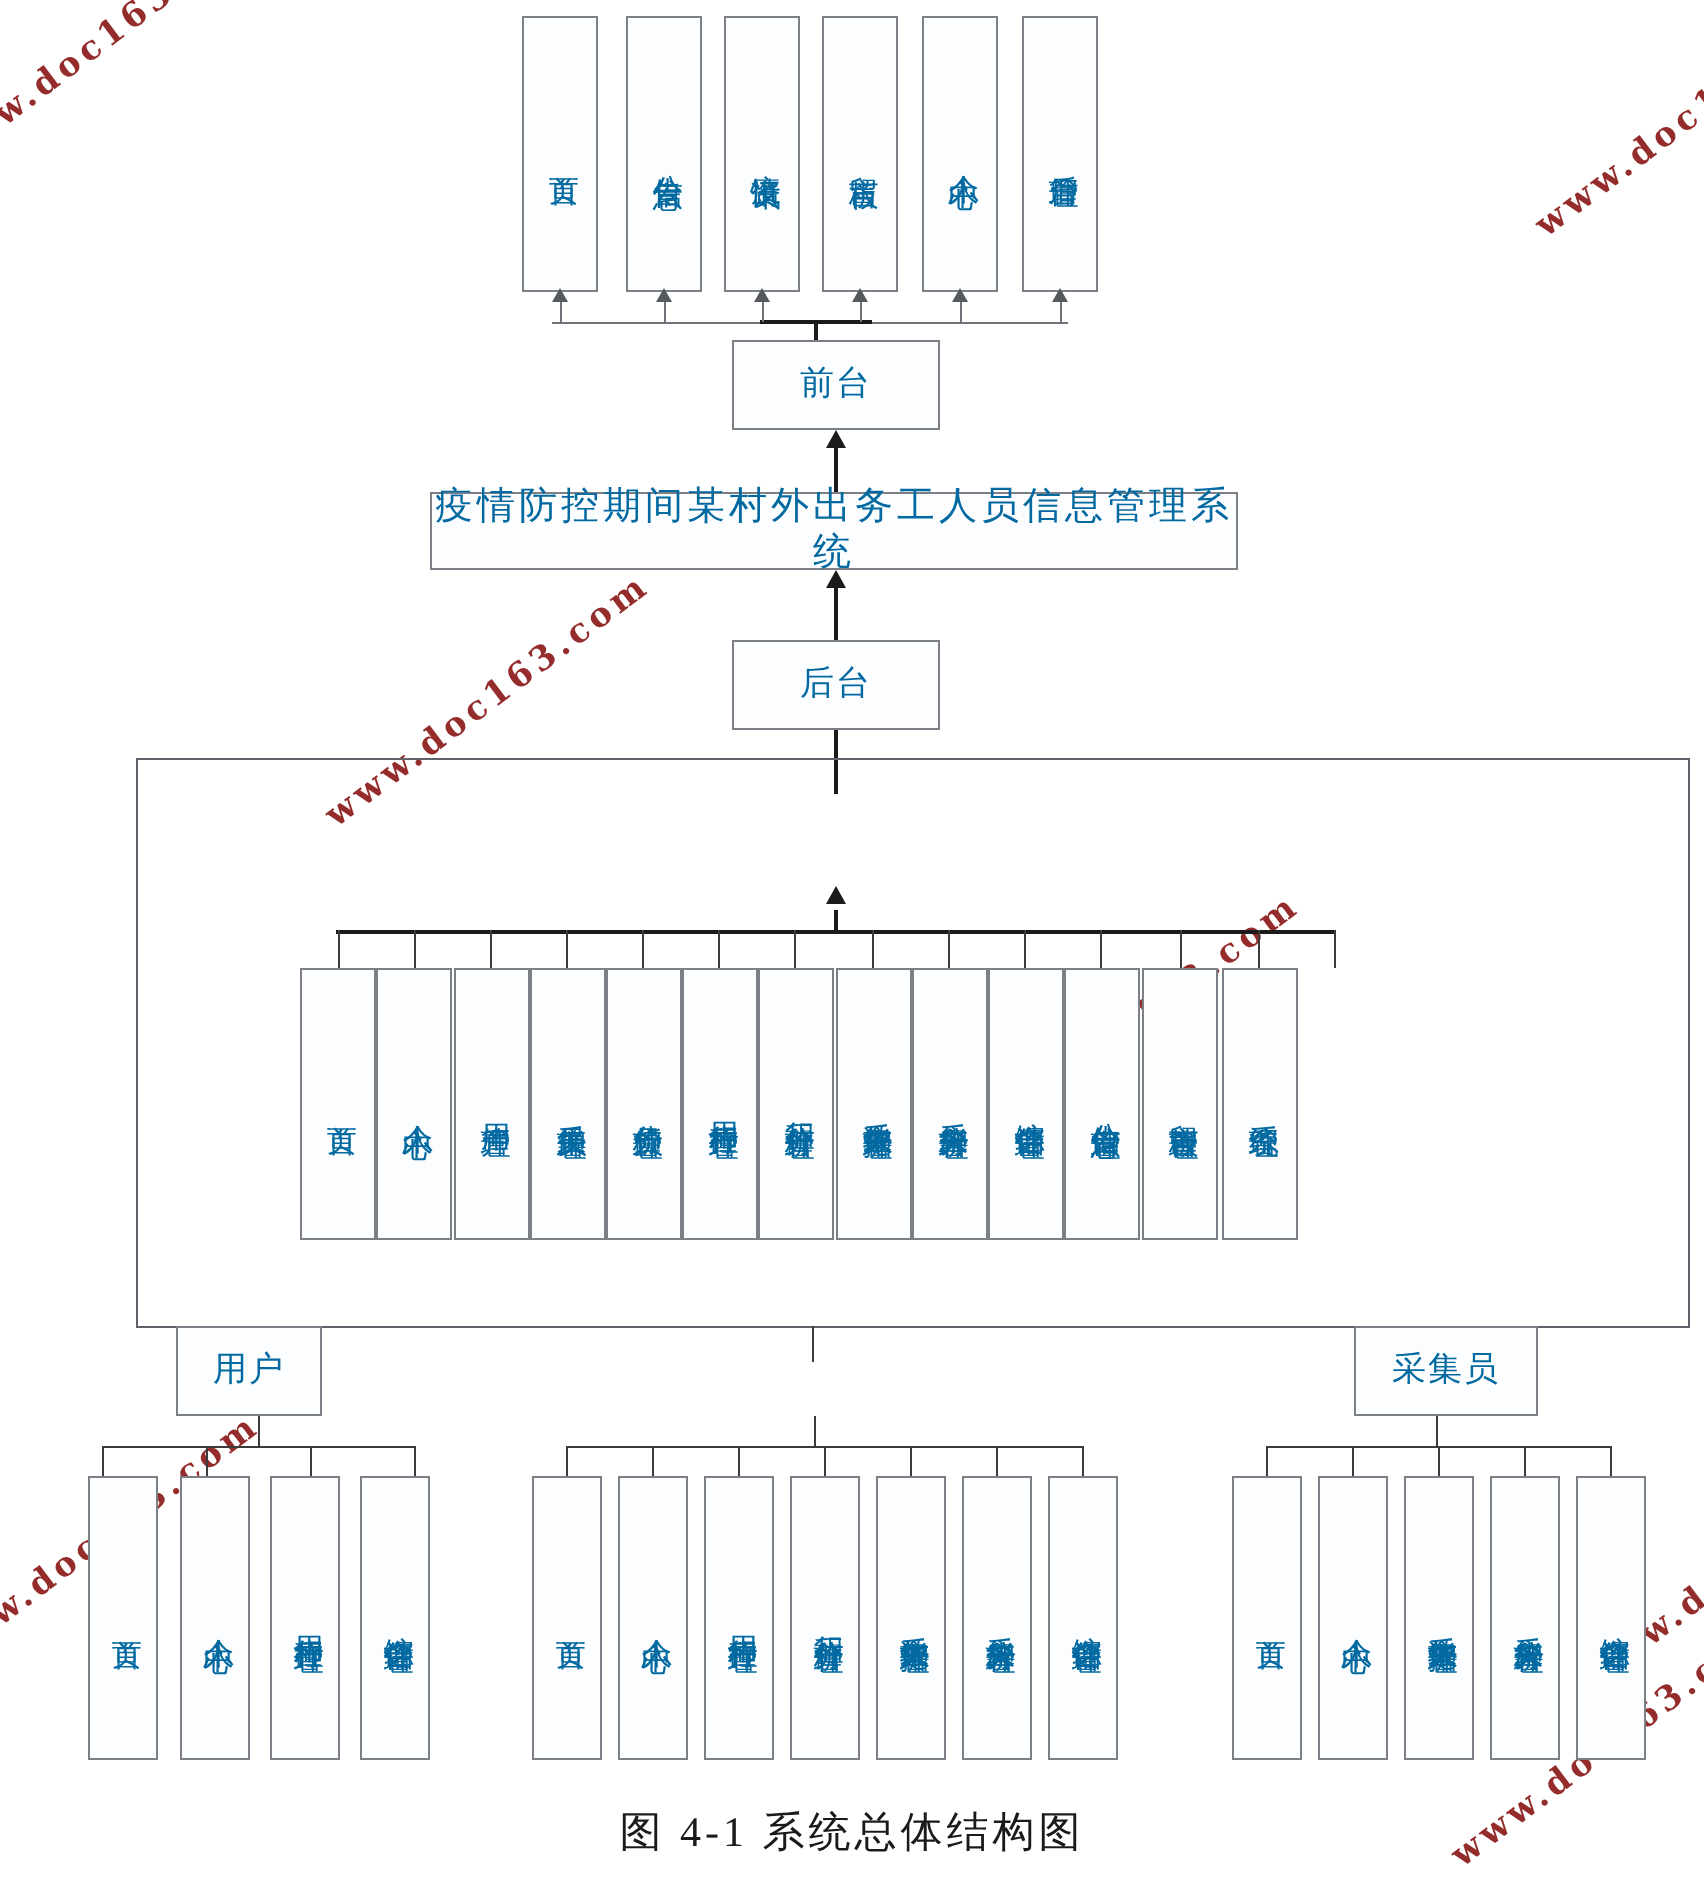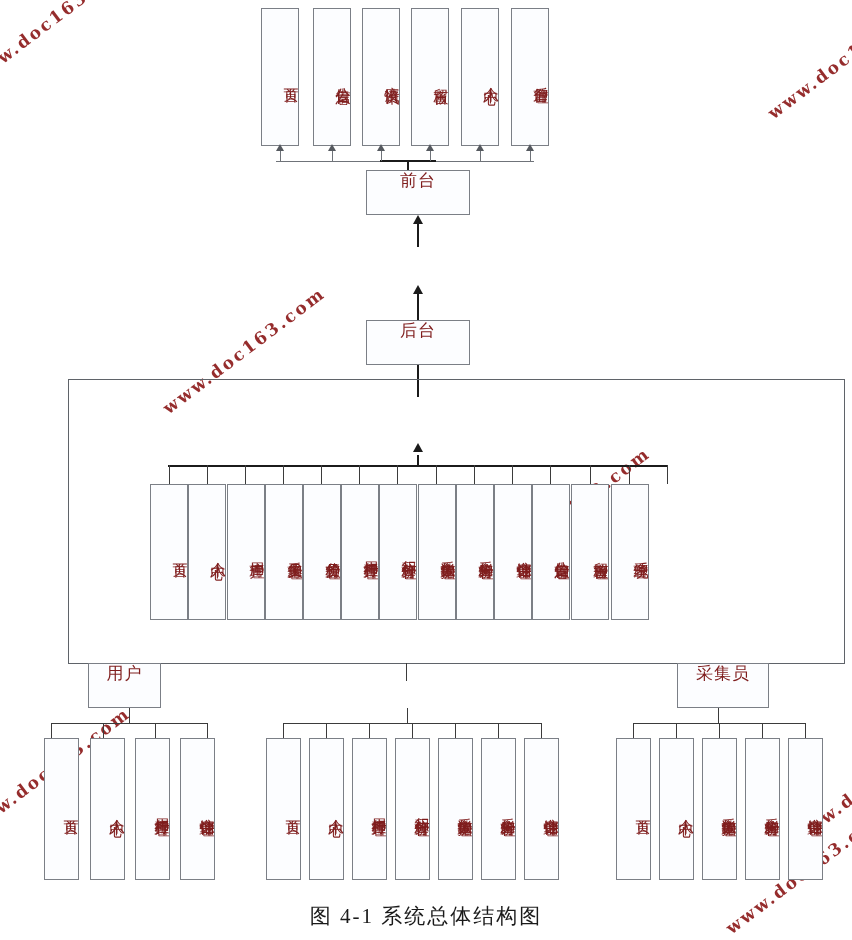--- a/index.html
+++ b/index.html
@@ -21,24 +21,24 @@
     width: 852px;
     height: 940px;
   }
   
   .node {
     position: absolute;
     box-sizing: border-box;
     border: 1px solid #7b7f86;
     background: #fcfdff;
     display: flex;
-    align-items: flex-start;
+    align-items: center;
     justify-content: center;
     text-align: center;
-    color: #7f1d1d;
+    color: #0369a1;
   }
   .node.h {            
     font-size: 17px;
     letter-spacing: 1px;
     line-height: 1.2;
   }
   .node.v {            
     writing-mode: vertical-rl;
     text-orientation: upright;
     font-size: 15px;
@@ -168,20 +168,23 @@
 
   <div class="node h" style="left:366px; top:170px; width:104px; height:45px;">
     <span>前台</span>
   </div>
 
   <div>
     <div class="ln vline thick" style="left:417px; top:224px; height:23px;"></div>
     <div class="arrow-up" style="left:413px; top:215px;"></div>
   </div>
 
+  <div class="node h title" style="left:215px; top:246px; width:404px; height:39px;">
+    <span>疫情防控期间某村外出务工人员信息管理系统</span>
+  </div>
 
   <div>
     <div class="ln vline thick" style="left:417px; top:294px; height:26px;"></div>
     <div class="arrow-up" style="left:413px; top:285px;"></div>
   </div>
 
   <div class="node h" style="left:366px; top:320px; width:104px; height:45px;">
     <span>后台</span>
   </div>
 

